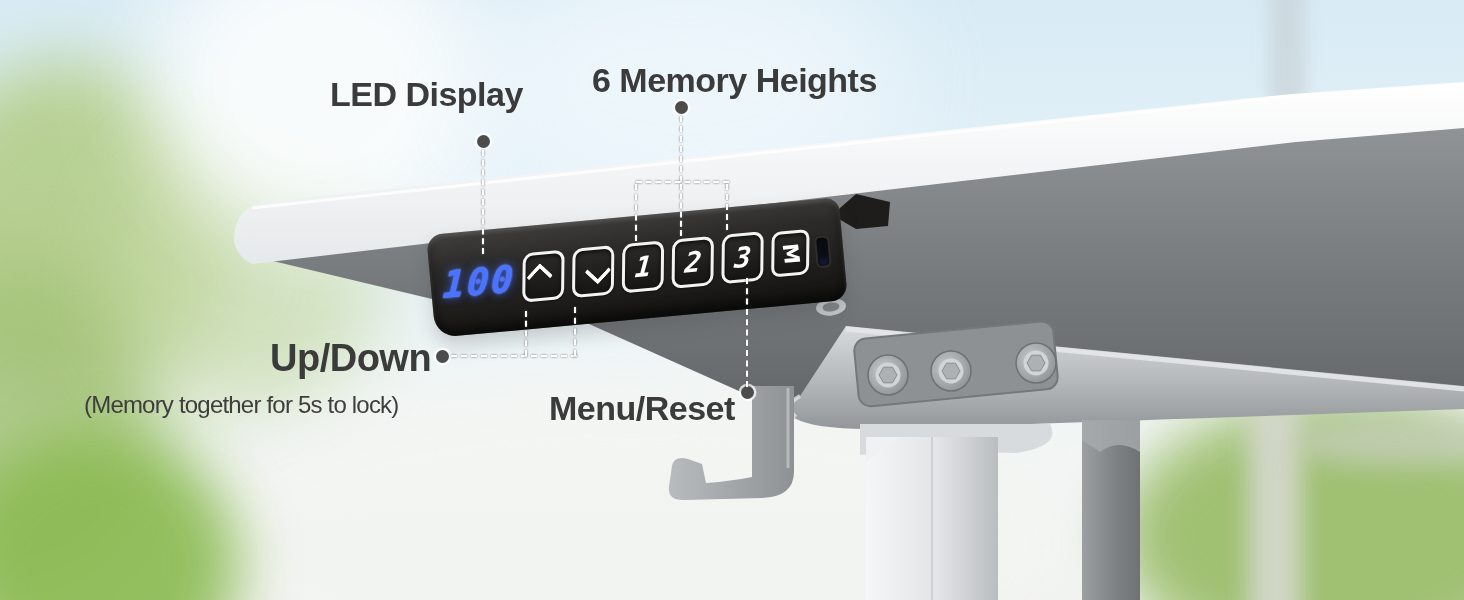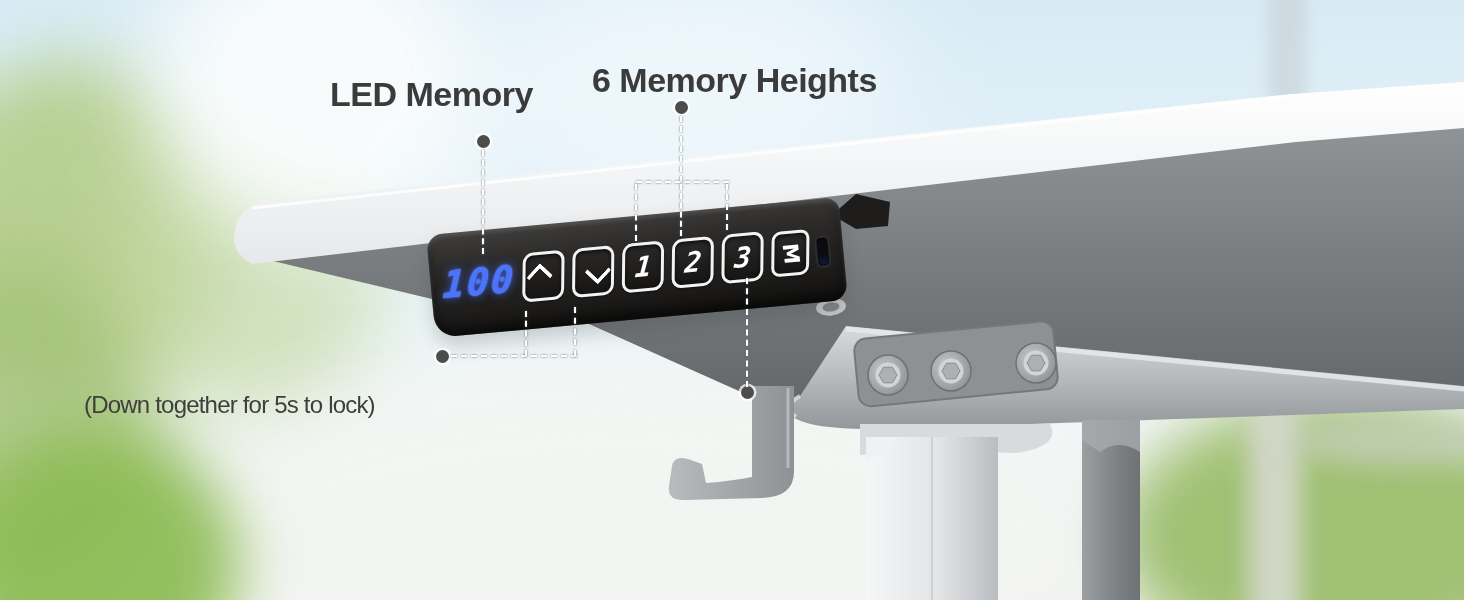--- a/index.html
+++ b/index.html
@@ -198,17 +198,19 @@
   <div class="dl dlv" style="left:680px;top:116px;height:66px;"></div>
   <div class="dl dlh" style="left:636px;top:181px;width:93px;"></div>
   <div class="dl dlv" style="left:635px;top:184px;height:57px;"></div>
   <div class="dl dlv" style="left:680px;top:184px;height:52px;"></div>
   <div class="dl dlv" style="left:726px;top:184px;height:46px;"></div>
   <div class="dl dlh" style="left:451px;top:355px;width:126px;"></div>
   <div class="dl dlv" style="left:525px;top:311px;height:45px;"></div>
   <div class="dl dlv" style="left:574px;top:307px;height:49px;"></div>
   <div class="dl dlv" style="left:746px;top:278px;height:109px;"></div>
 
-  <div class="cap cap-led">LED Memory</div>
+  <div class="cap cap-led">LED Display</div>
   <div class="cap cap-mem">6 Memory Heights</div>
-  <div class="cap cap-sub">(Down together for 5s to lock)</div>
+  <div class="cap cap-ud">Up/Down</div>
+  <div class="cap cap-sub">(Memory together for 5s to lock)</div>
+  <div class="cap cap-menu">Menu/Reset</div>
 
 </div>
 
 </body></html>

